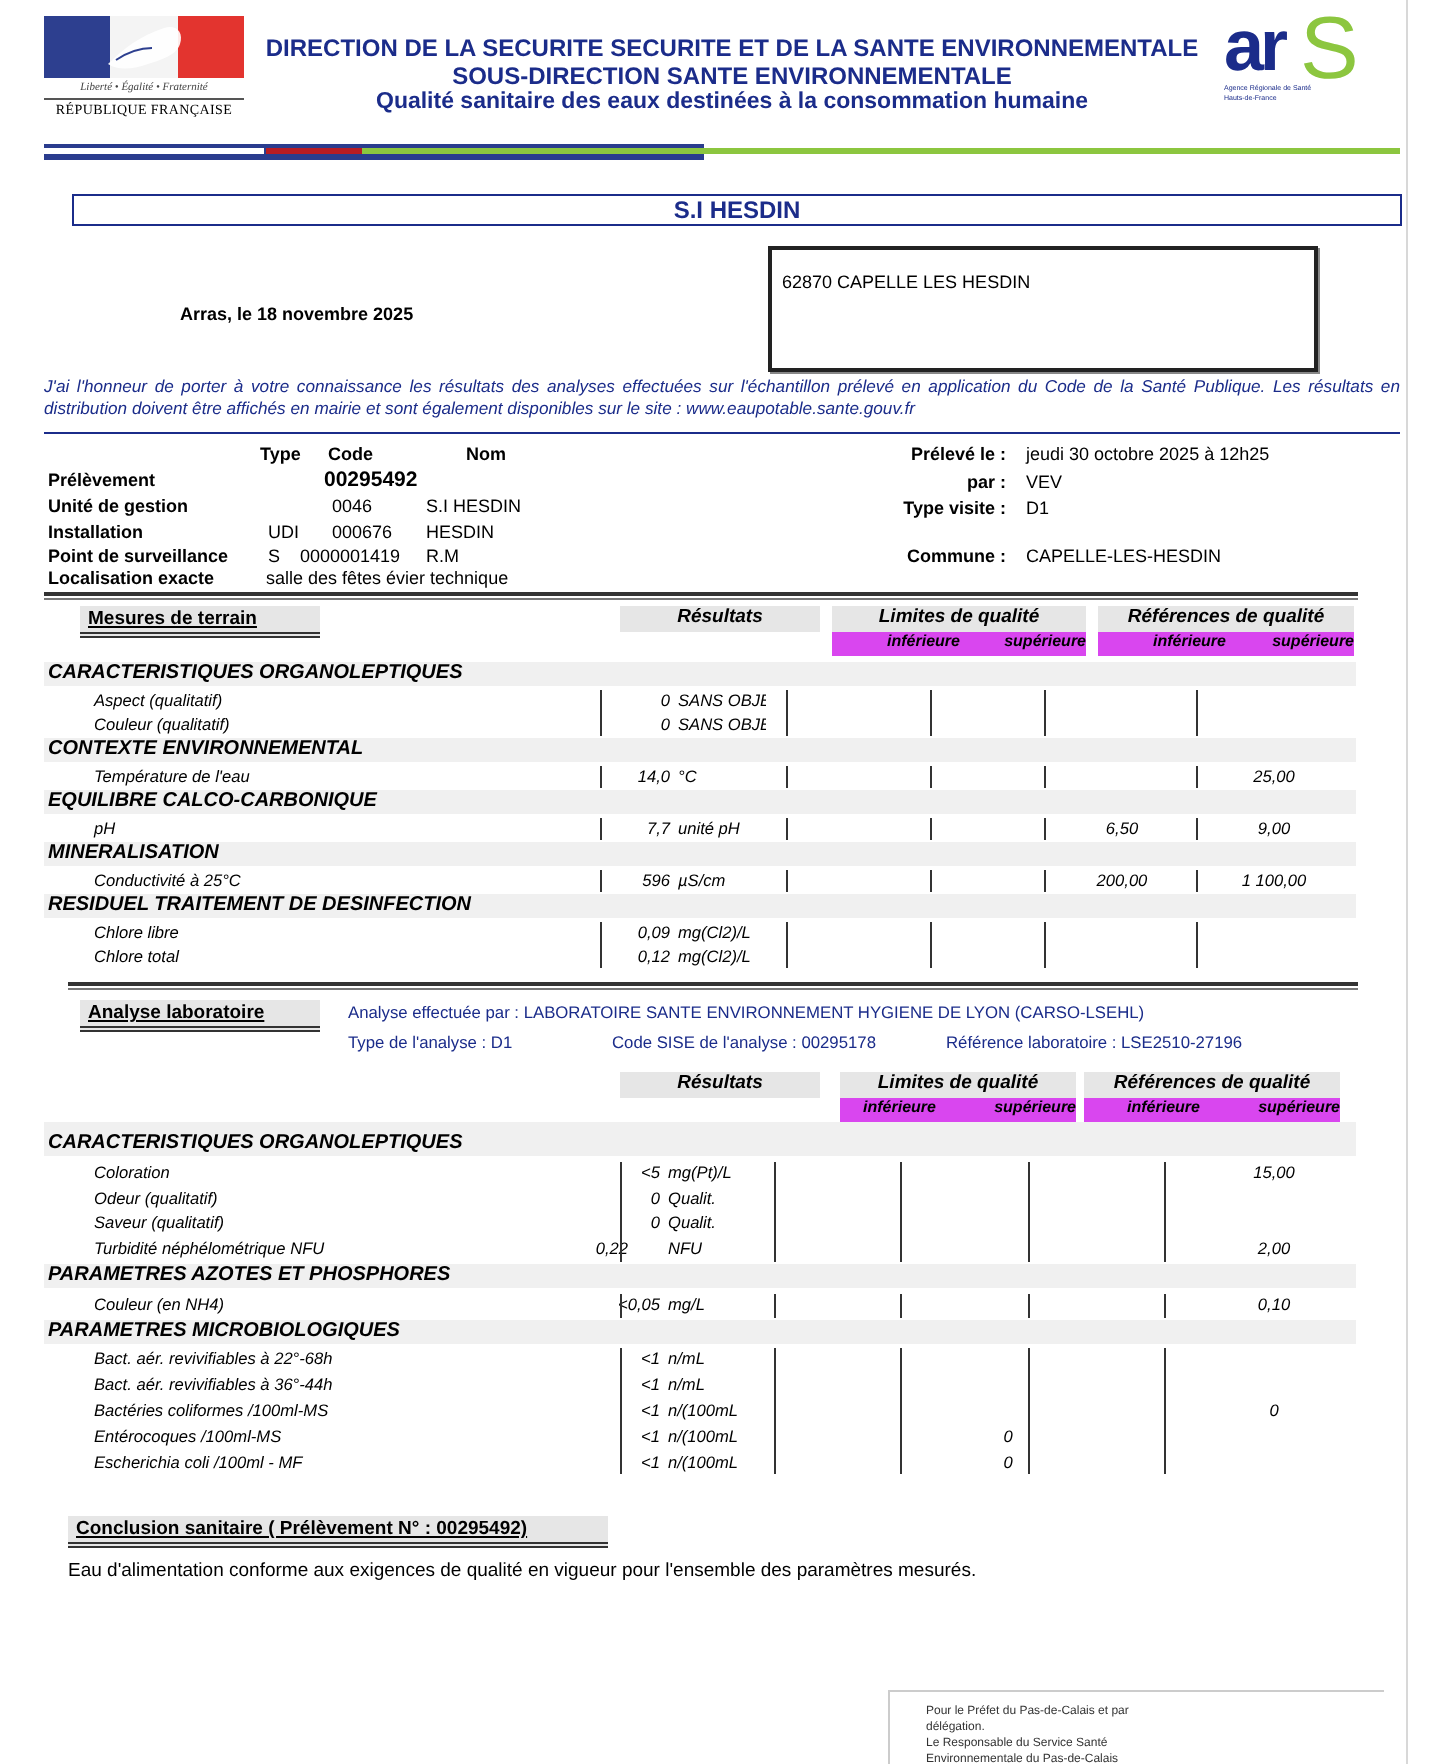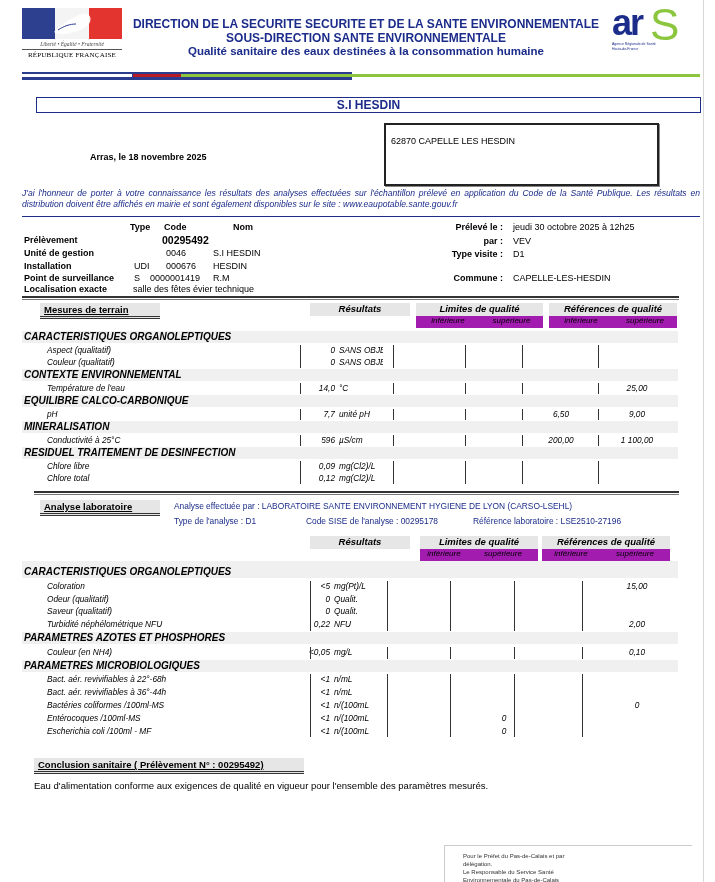--- a/index.html
+++ b/index.html
@@ -45,21 +45,21 @@
   .intro-line { left: 22px; top: 216px; width: 678px; height: 1px; background: #1b2c8a; }
 
   
   .info-l { font-size: 9px; font-weight: bold; white-space: nowrap; }
   .info-v { font-size: 9px; white-space: nowrap; }
   .dbl-line { height: 4px; border-top: 2px solid #333; border-bottom: 1px solid #777; }
 
   
   .sec-tab { background: #e6e6e6; font-weight: bold; font-size: 9.5px; padding: 1px 4px; text-decoration: underline; border-bottom: 3px double #333; white-space: nowrap; }
   .col-hdr { background: #e6e6e6; font-weight: bold; font-style: italic; font-size: 9.5px; text-align: center; white-space: nowrap; }
-  .col-sub { background: #a21caf; font-weight: normal; font-style: italic; font-size: 8px; text-align: center; white-space: nowrap; }
+  .col-sub { background: #d946ef; font-weight: bold; font-style: italic; font-size: 8px; text-align: right; white-space: nowrap; }
 
   .cat-row { left: 22px; width: 656px; height: 12px; background: #f0f0f0; font-weight: bold; font-style: italic; font-size: 10px; line-height: 12px; padding-left: 2px; white-space: nowrap; }
   .p-row { left: 22px; width: 656px; height: 12px; font-size: 8.3px; line-height: 12px; font-style: italic; }
   .p-row .nm { position: absolute; left: 25px; top: 0; white-space: nowrap; }
   .p-row .val { position: absolute; top: 0; text-align: right; white-space: nowrap; }
   .p-row .unit { position: absolute; top: 0; white-space: nowrap; overflow: hidden; }
   .p-row .cell { position: absolute; top: 0; text-align: center; white-space: nowrap; }
   .vline { position: absolute; width: 1px; background: #333; }
 
   .lab-info { color: #1b2c8a; font-size: 8.4px; white-space: nowrap; }
@@ -301,21 +301,21 @@
       <span class="nm">Saveur (qualitatif)</span>
       <span class="val" style="left: 248px; width: 60px;">0</span>
       <span class="unit" style="left: 312px; width: 60px;">Qualit.</span>
       <span class="cell" style="left: 372px; width: 64px;"></span>
       <span class="cell" style="left: 450px; width: 64px;"></span>
       <span class="cell" style="left: 520px; width: 58px;"></span>
       <span class="cell" style="left: 580px; width: 70px;"></span>
     </div>
     <div class="abs p-row" style="top: 618.2px;">
       <span class="nm">Turbidité néphélométrique NFU</span>
-      <span class="val" style="left: 248px; width: 60px;">0,22</span>
+      <span class="val" style="left: 232px; width: 60px;">0,22</span>
       <span class="unit" style="left: 312px; width: 60px;">NFU</span>
       <span class="cell" style="left: 372px; width: 64px;"></span>
       <span class="cell" style="left: 450px; width: 64px;"></span>
       <span class="cell" style="left: 520px; width: 58px;"></span>
       <span class="cell" style="left: 580px; width: 70px;">2,00</span>
     </div>
     <div class="abs cat-row" style="top: 632px;">PARAMETRES AZOTES ET PHOSPHORES</div>
     <div class="abs p-row" style="top: 645.8px;">
       <span class="nm">Couleur (en NH4)</span>
       <span class="val" style="left: 248px; width: 60px;">&lt;0,05</span>

